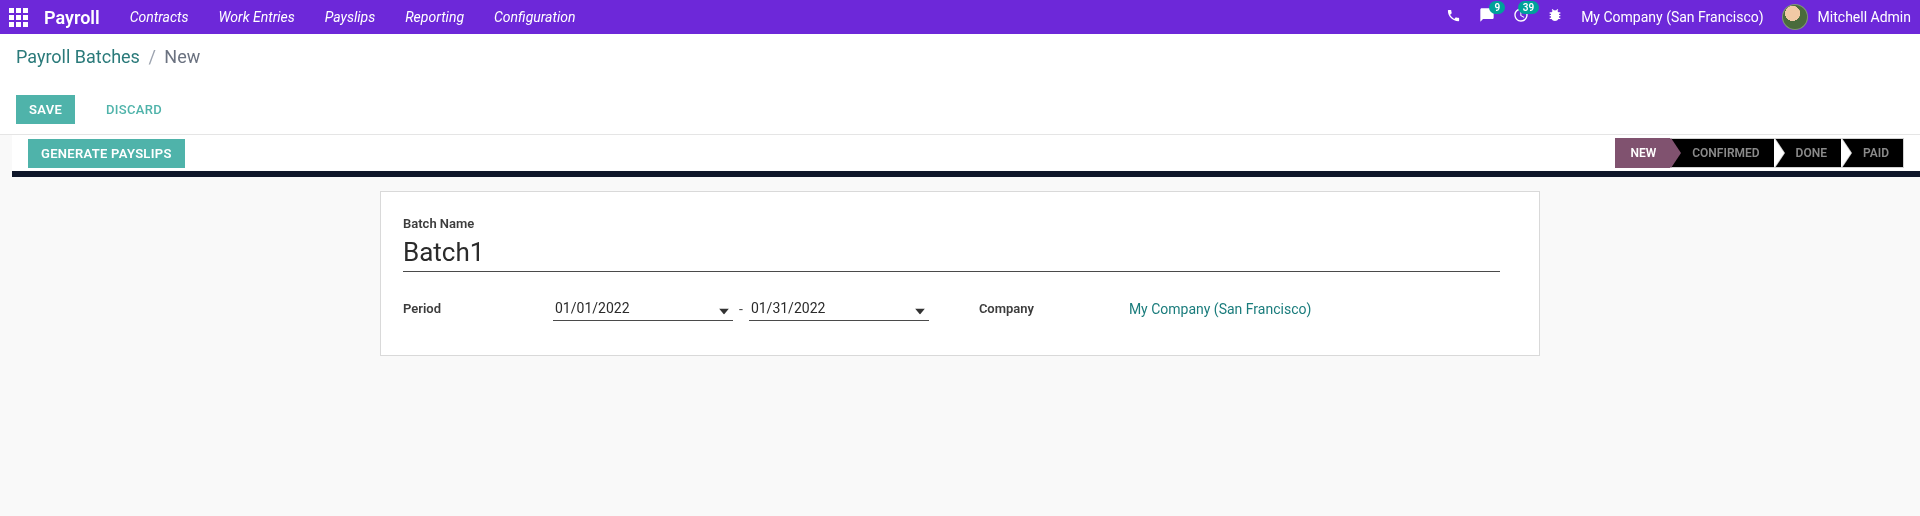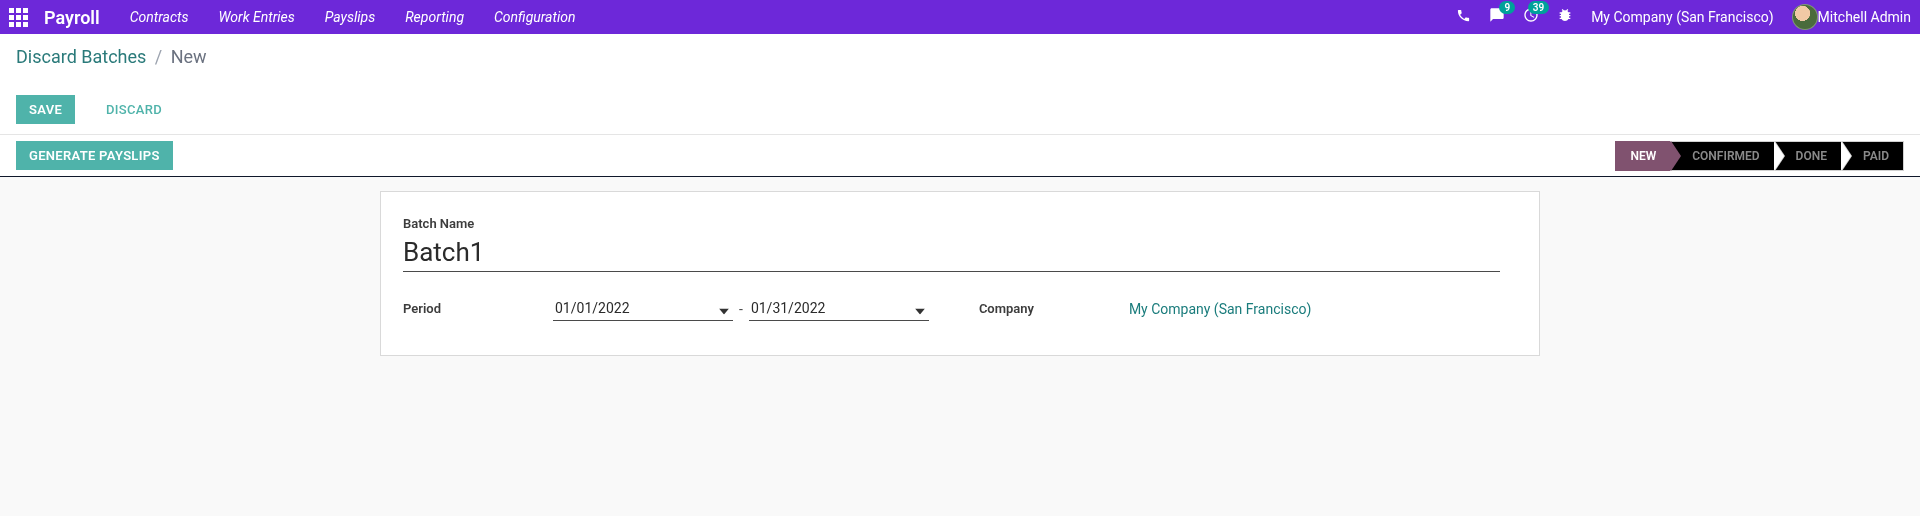--- a/index.html
+++ b/index.html
@@ -73,20 +73,21 @@
       padding: 1px 5px;
       font-weight: 600;
     }
     .company-name {
       font-size: 14px;
       cursor: pointer;
     }
     .user-section {
       display: flex;
       align-items: center;
+      gap: 10px;
       cursor: pointer;
     }
     .avatar {
       width: 26px;
       height: 26px;
       border-radius: 50%;
       background: radial-gradient(circle at 40% 35%, #f1c9a5 0 35%, #4a6b3c 36% 100%);
       border: 1px solid rgba(255,255,255,0.3);
     }
     .username {
@@ -134,25 +135,26 @@
       color: #fff;
     }
     .btn-link {
       background: transparent;
       color: #4fb3aa;
       font-weight: 500;
     }
 
     .action-bar {
       background: #fff;
-      border-bottom: 1px solid #0f172a;
+      border-bottom: 6px solid #0f172a;
       display: flex;
       align-items: center;
       padding: 0 16px;
       height: 42px;
+      margin-left: 12px;
     }
     .statusbar {
       margin-left: auto;
       display: flex;
     }
     .status-step {
       position: relative;
       height: 30px;
       display: flex;
       align-items: center;
@@ -335,21 +337,21 @@
     <div class="company-name">My Company (San Francisco)</div>
     <div class="user-section">
       <div class="avatar"></div>
       <div class="username">Mitchell Admin</div>
     </div>
   </div>
 </nav>
 
 <div class="control-panel">
   <div class="breadcrumb">
-    <span class="link">Discard Batches</span>
+    <span class="link">Payroll Batches</span>
     <span class="sep">/</span>
     <span class="current">New</span>
   </div>
   <div class="cp-buttons">
     <button class="btn btn-primary">Save</button>
     <button class="btn btn-link">Discard</button>
   </div>
 </div>
 
 <div class="action-bar">

